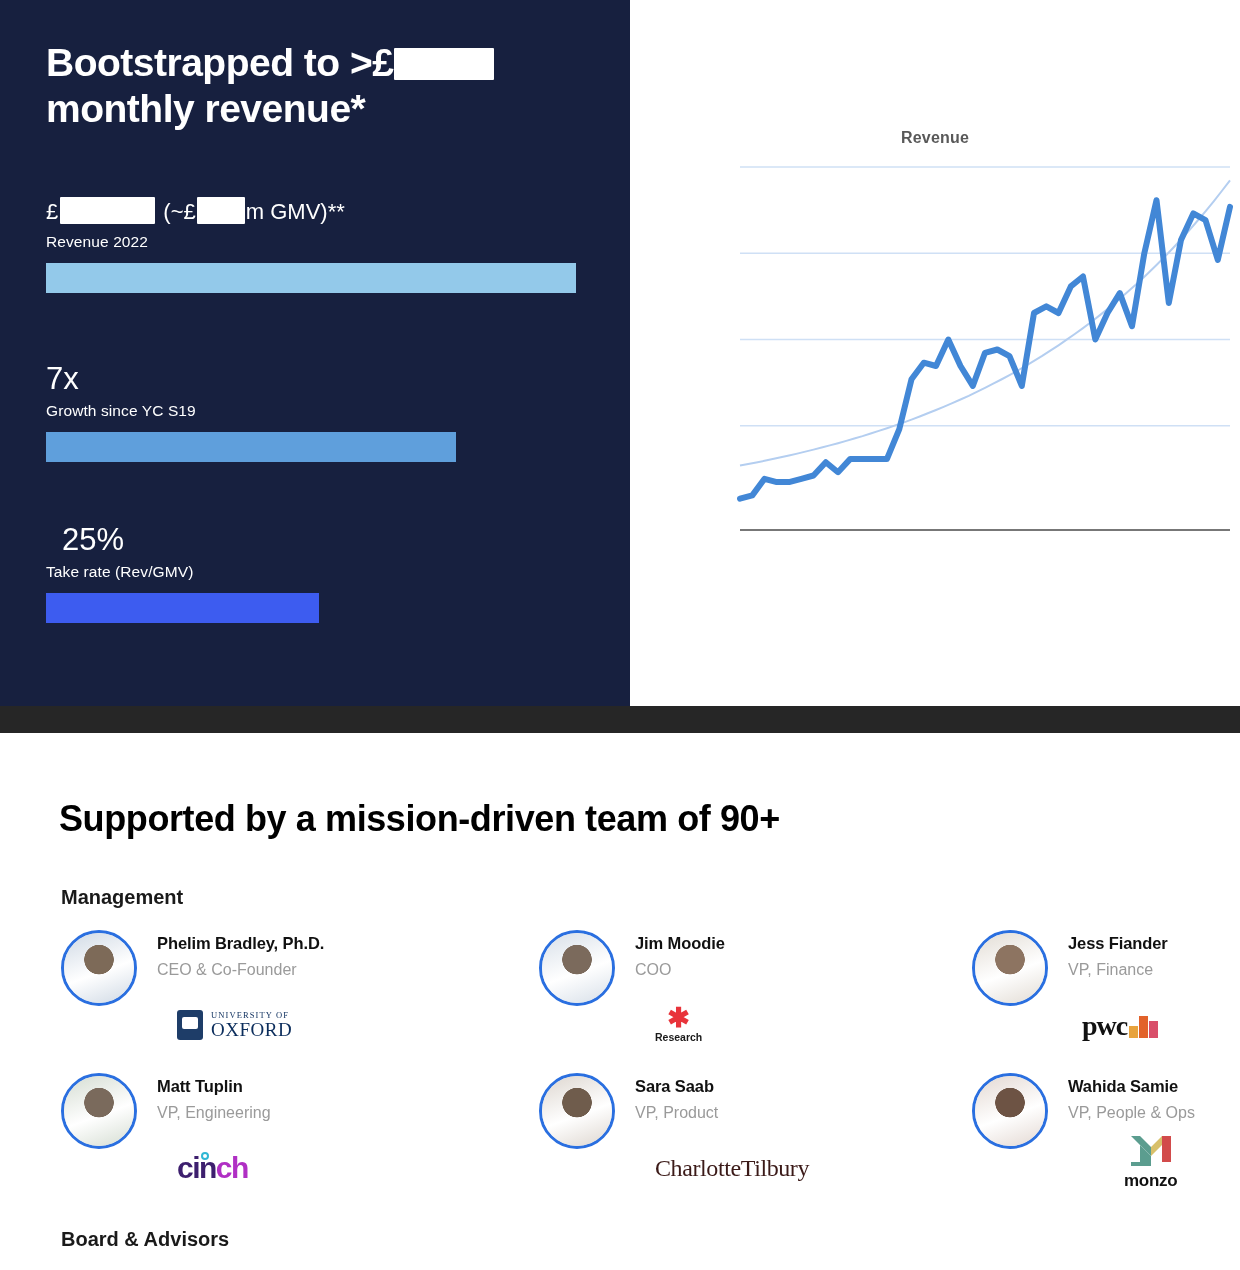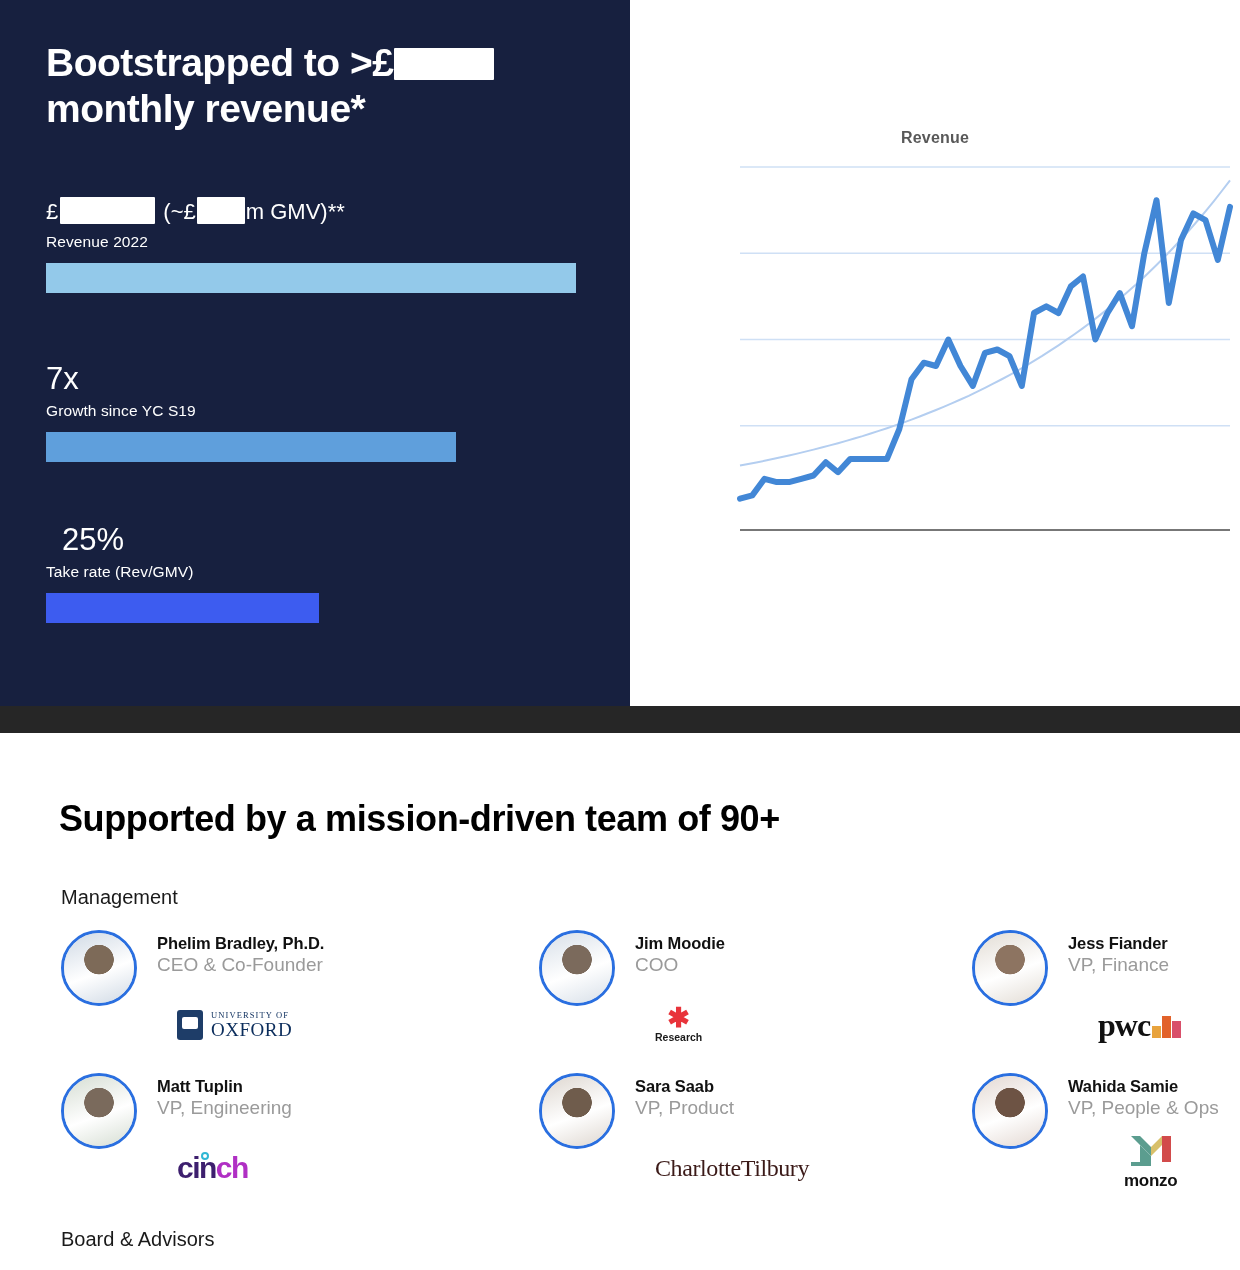--- a/index.html
+++ b/index.html
@@ -61,41 +61,41 @@
   
   .band { position:absolute; left:0; top:706px; width:1240px; height:27px; background:#262626; }
 
   
   .slide-team { position:absolute; left:12px; top:733px; width:1240px; height:382px; background:#ffffff; }
   .team-title {
     position:absolute; left:47px; top:65px; font-size:36px; font-weight:700;
     color:#000000; letter-spacing:-0.4px;
   }
   .section-label {
-    position:absolute; left:49px; font-size:20px; font-weight:400; color:#1a1a1a;
+    position:absolute; left:49px; font-size:20px; font-weight:700; color:#1a1a1a;
   }
   .label-management { top:153px; }
   .label-board { top:495px; }
 
   .grid { position:absolute; left:0; top:195px; width:1240px; }
   .row { position:relative; height:143px; }
   .card { position:absolute; width:430px; height:140px; }
   .card.c0 { left:49px; }
   .card.c1 { left:527px; }
   .card.c2 { left:960px; width:280px; }
 
   .avatar {
     position:absolute; left:0; top:2px; width:76px; height:76px; border-radius:50%;
     border:3px solid #2a6fe0; overflow:hidden; background:#dfe7ef;
   }
   .avatar .ph { position:absolute; inset:0; }
   .card-body { position:absolute; left:96px; top:6px; width:330px; }
   .card.c2 .card-body { width:190px; }
   .person-name { font-size:16.5px; font-weight:700; color:#111111; letter-spacing:-0.1px; }
-  .person-role { font-size:19px; font-weight:400; color:#9a9a9a; margin-top:1px; line-height:1.18; }
+  .person-role { font-size:16px; font-weight:400; color:#9a9a9a; margin-top:8px; line-height:1.18; }
 
   .logo-wrap { position:absolute; left:116px; top:78px; height:38px; display:flex; align-items:center; }
   .card.c2 .logo-wrap { left:110px; }
 
   
   .logo-oxford { display:flex; align-items:center; gap:8px; }
   .ox-crest {
     width:26px; height:30px; border-radius:3px;
     background:#0b2d5c;
     position:relative; opacity:.92;
@@ -106,21 +106,21 @@
   }
   .ox-text { line-height:1; }
   .ox-small { font-family:"Liberation Serif", serif; font-size:8.5px; letter-spacing:1.1px; color:#0b2d5c; display:block; }
   .ox-big { font-family:"Liberation Serif", serif; font-size:19px; letter-spacing:0.5px; color:#0b2d5c; display:block; margin-top:1px; }
 
   .logo-research { text-align:center; line-height:1; }
   .res-star { color:#e8333a; font-size:27px; font-weight:700; display:block; line-height:0.8; }
   .res-word { font-size:10.5px; font-weight:700; color:#1a1a1a; display:block; margin-top:2px; }
 
   .logo-pwc { display:flex; align-items:flex-end; gap:2px; }
-  .pwc-text { font-family:"Liberation Serif", serif; font-size:32px; font-weight:700; color:#111; line-height:0.82; letter-spacing:-1px;margin-left:16px; }
+  .pwc-text { font-family:"Liberation Serif", serif; font-size:28px; font-weight:700; color:#111; line-height:0.82; letter-spacing:-1px; }
   .pwc-bars { display:flex; align-items:flex-end; gap:1px; height:26px; }
   .pwc-bars i { display:block; width:9px; }
   .pb1 { height:12px; background:#e8a33d; }
   .pb2 { height:22px; background:#e2622a; }
   .pb3 { height:17px; background:#d94f6a; }
 
   .logo-cinch { font-size:30px; font-weight:700; letter-spacing:-1.5px; line-height:1; position:relative; }
   .logo-cinch .c1c { color:#3d1f6e; }
   .logo-cinch .c2c { color:#b02fc4; }
   .cinch-dot { position:absolute; left:24px; top:-1px; width:8px; height:8px; border-radius:50%; border:2px solid #2fb7d4; }

